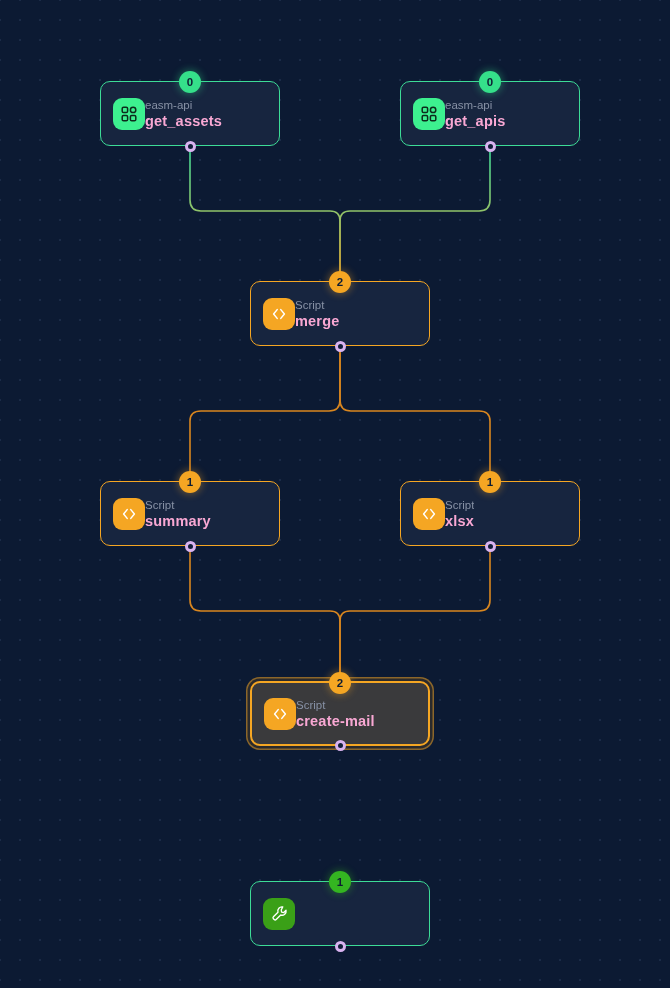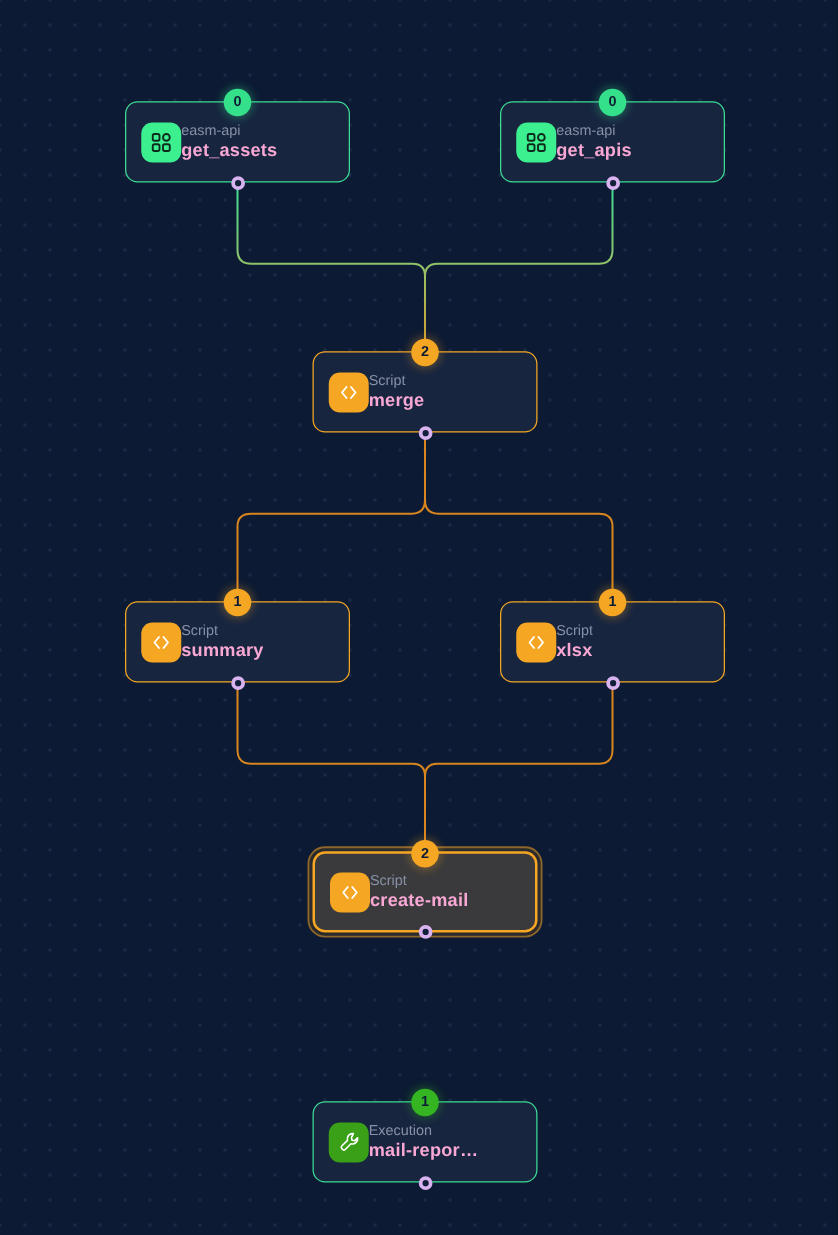--- a/index.html
+++ b/index.html
@@ -250,20 +250,16 @@
         </div>
         <div class="port"></div>
       </div>
       <div class="node" style="left: 250px; top: 881px;">
         <div class="badge exec">1</div>
         <div class="node-icon exec">
           <svg width="19" height="19" viewBox="0 0 20 20">
             <path d="M13.4 3.1 a4.4 4.4 0 0 0 -5.0 5.6 L3.6 13.5 a1.5 1.5 0 0 0 0 2.1 l0.8 0.8 a1.5 1.5 0 0 0 2.1 0 l4.8 -4.8 a4.4 4.4 0 0 0 5.6 -5.0 l-2.4 2.4 -2.3 -0.4 -0.4 -2.3 z" fill="none" stroke="#ffffff" stroke-width="1.4" stroke-linejoin="round"></path>
           </svg>
         </div>
-        <div class="node-text">
-          <div class="node-sub">Execution</div>
-          <div class="node-title">mail-repor…</div>
-        </div>
         <div class="port"></div>
       </div>
     </div>
 </div>
 
 </body></html>

